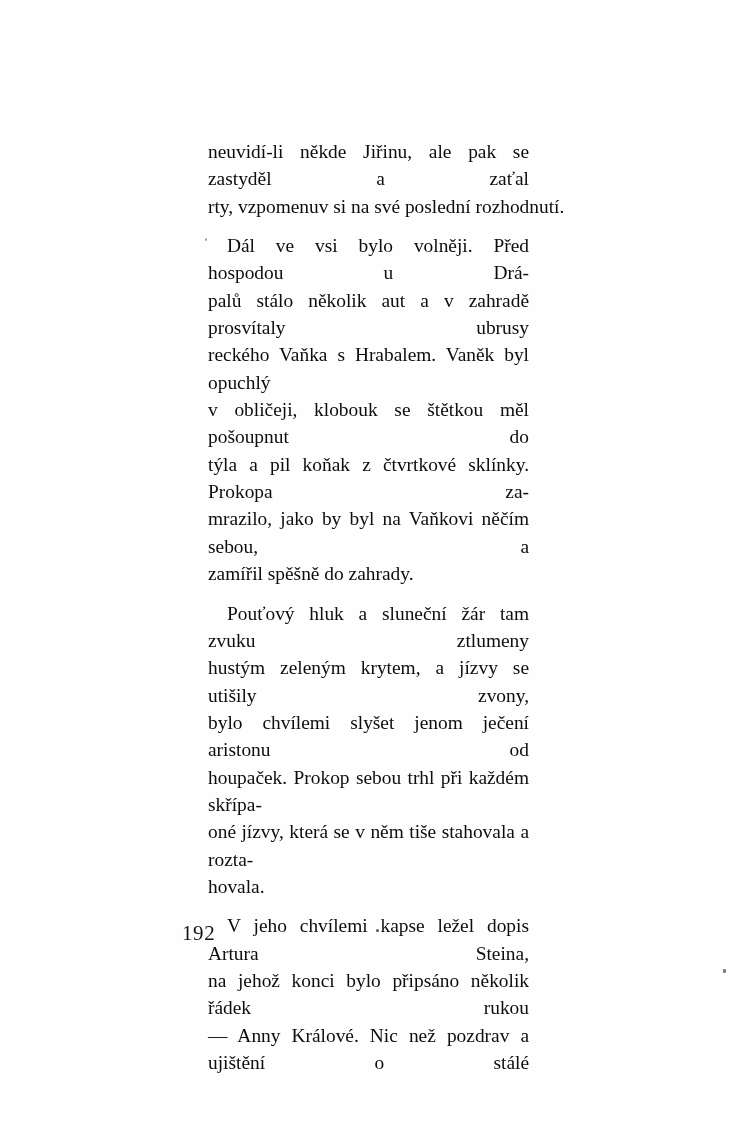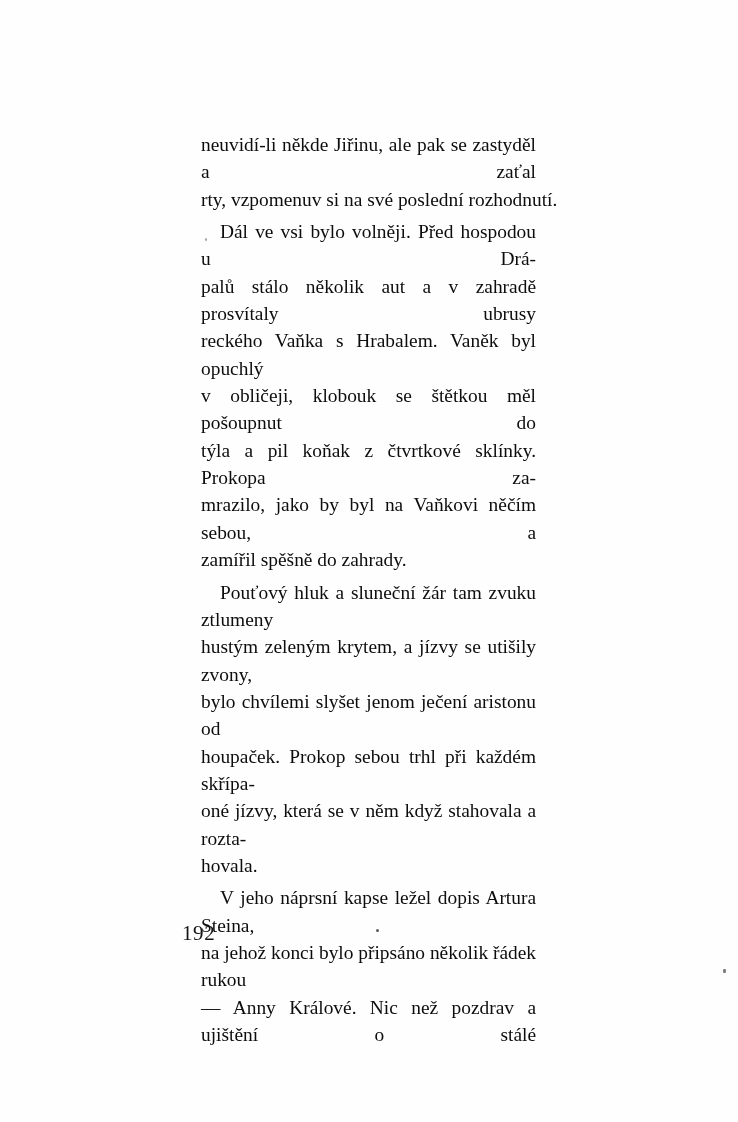--- a/index.html
+++ b/index.html
@@ -29,21 +29,21 @@
     left: 196px;
     top: 126px;
     width: 345px;
     font-size: 19.4px;
     line-height: 27.35px;
     color: #0d0d0d;
     text-rendering: optimizeLegibility;
   }
 
   .para {
-    margin: 5px;
+    margin: 12px;
     text-align: justify;
     text-justify: inter-word;
     -webkit-hyphens: none;
     hyphens: none;
   }
   
   .line {
     display: block;
     white-space: nowrap;
   }
@@ -121,26 +121,26 @@
       <span class="line just">týla a pil koňak z čtvrtkové sklínky. Prokopa za-</span>
       <span class="line just">mrazilo, jako by byl na Vaňkovi něčím sebou, a</span>
       <span class="line last">zamířil spěšně do zahrady.</span>
     </p>
 
     <p class="para">
       <span class="line just indent">Pouťový hluk a sluneční žár tam zvuku ztlumeny</span>
       <span class="line just">hustým zeleným krytem, a jízvy se utišily zvony,</span>
       <span class="line just">bylo chvílemi slyšet jenom ječení aristonu od</span>
       <span class="line just">houpaček. Prokop sebou trhl při každém skřípa-</span>
-      <span class="line just">oné jízvy, která se v něm když stahovala a rozta-</span>
+      <span class="line just">oné jízvy, která se v něm tiše stahovala a rozta-</span>
       <span class="line last">hovala.</span>
     </p>
 
     <p class="para">
-      <span class="line just indent">V jeho náprsní kapse ležel dopis Artura Steina,</span>
+      <span class="line just indent">V jeho chvílemi kapse ležel dopis Artura Steina,</span>
       <span class="line just">na jehož konci bylo připsáno několik řádek rukou</span>
       <span class="line just">— Anny Králové. Nic než pozdrav a ujištění o stálé</span>
 
     </p>
 
   </div>
 
   <div id="folio">192</div>
 
   <div class="speck" id="speck-folio"></div>

